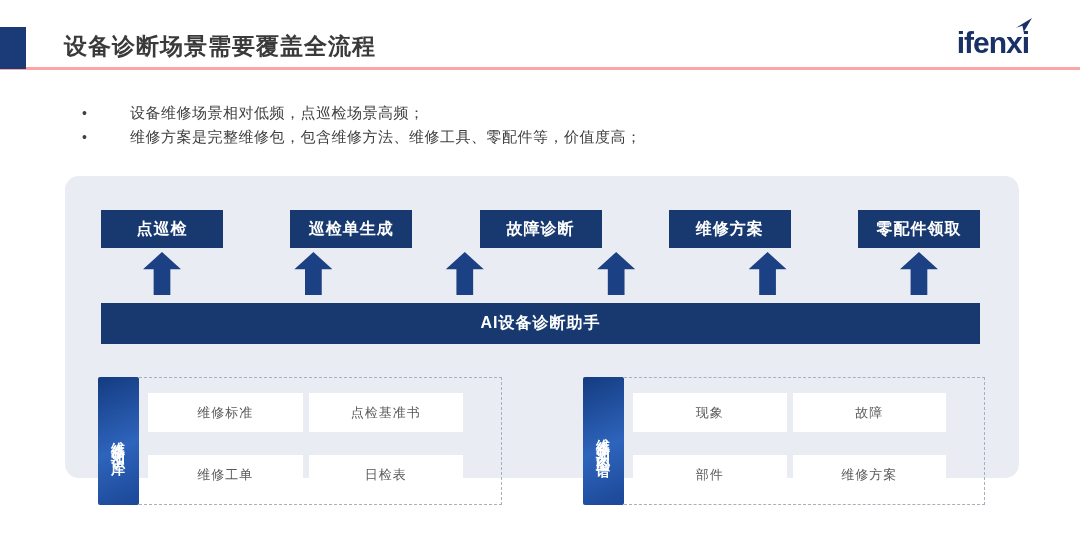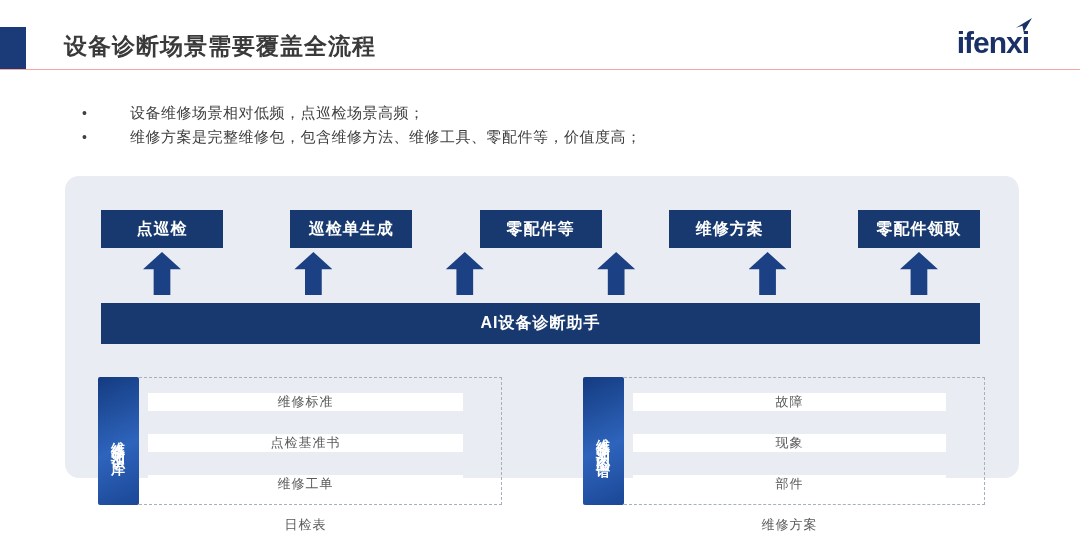--- a/index.html
+++ b/index.html
@@ -7,21 +7,21 @@
 
   .slide {
     position: relative;
     width: 1080px;
     height: 548px;
     background: #ffffff;
     overflow: hidden;
   }
 
   
-  .header { position: absolute; top: 0; left: 0; width: 100%; height: 70px; border-bottom: 1px solid #fca5a5; }
+  .header { position: absolute; top: 0; left: 0; width: 100%; height: 70px; border-bottom: 3px solid #fca5a5; }
   .accent-square { position: absolute; left: 0; top: 27px; width: 26px; height: 42px; background: #1b3a78; }
   .page-title {
     position: absolute; left: 64px; top: 31px;
     font-size: 23px; font-weight: 700; color: #3a3a3a; letter-spacing: 1px;
   }
   .logo { position: absolute; right: 51px; top: 26px; }
   .logo-text { font-size: 30px; font-weight: 700; color: #1a3168; letter-spacing: -1px; }
   .logo-arrow {
     position: absolute; right: -3px; top: -8px;
     width: 16px; height: 14px; background: #1a3168;
@@ -77,21 +77,21 @@
     width: 41px; height: 128px; flex: 0 0 41px;
     background: linear-gradient(155deg, #143b80 0%, #2e64bc 55%, #1b4796 100%);
     color: #ffffff; font-size: 14px; font-weight: 700;
     writing-mode: vertical-rl; text-orientation: upright; letter-spacing: 5px;
     display: flex; align-items: center; justify-content: center;
     border-radius: 2px;
   }
   .k-body {
     flex: 1;
     border: 1px dashed #a6b0bf; border-left: none;
-    display: grid; grid-template-columns: 1fr;
+    display: grid; grid-template-columns: 1fr 1fr;
     gap: 23px 6px; padding: 15px 38px 10px 9px;
   }
   .k-item {
     background: #ffffff; color: #5a5a5a; font-size: 13px; letter-spacing: 1px;
     display: flex; align-items: center; justify-content: center;
   }
 </style>
 </head>
 <body>
 
@@ -115,21 +115,21 @@
       <span class="bullet-marker">•</span>
       <span class="bullet-text">维修方案是完整维修包，包含维修方法、维修工具、零配件等，价值度高；</span>
     </div>
   </div>
 
   <div class="panel">
 
     <div class="stage-row">
       <div class="stage-box">点巡检</div>
       <div class="stage-box">巡检单生成</div>
-      <div class="stage-box">零配件等</div>
+      <div class="stage-box">故障诊断</div>
       <div class="stage-box">维修方案</div>
       <div class="stage-box">零配件领取</div>
     </div>
 
     <div class="arrow-row">
       <div class="arrow-cell">
           <div class="up-arrow"></div>
         </div>
       <div class="arrow-cell">
           <div class="up-arrow"></div>
@@ -156,21 +156,21 @@
         <div class="k-item">维修标准</div>
         <div class="k-item">点检基准书</div>
         <div class="k-item">维修工单</div>
         <div class="k-item">日检表</div>
       </div>
     </div>
 
     <div class="knowledge-section right">
       <div class="k-label">维修知识图谱</div>
       <div class="k-body">
+        <div class="k-item">现象</div>
         <div class="k-item">故障</div>
-        <div class="k-item">现象</div>
         <div class="k-item">部件</div>
         <div class="k-item">维修方案</div>
       </div>
     </div>
 
   </div>
 </div>
 
 </body></html>

